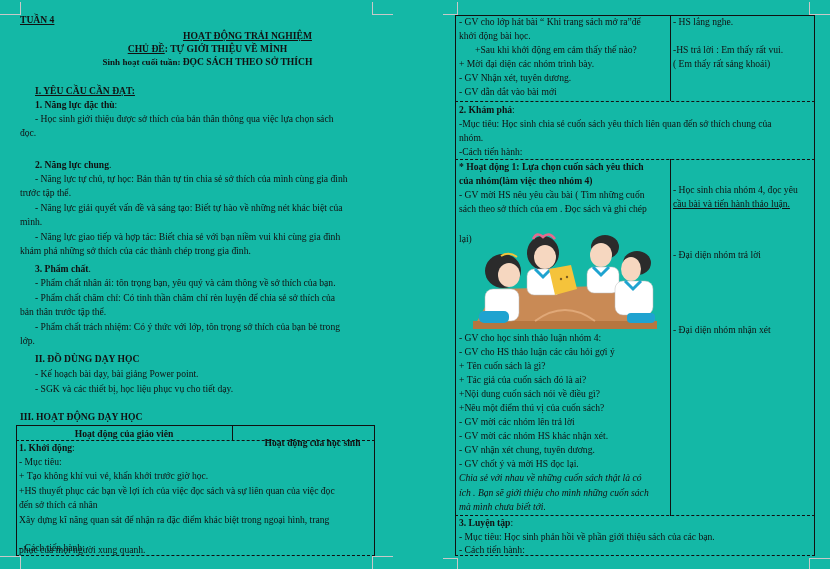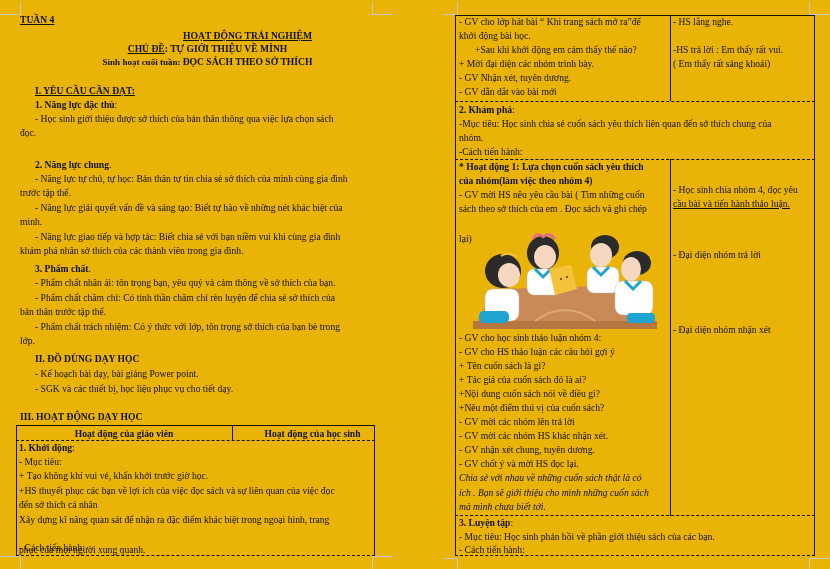--- a/index.html
+++ b/index.html
@@ -1,21 +1,21 @@
 <!DOCTYPE html>
 <html><head>
 <meta charset="utf-8">
 <style>
   html, body { margin: 0; padding: 0; }
   body {
     width: 830px; height: 569px; overflow: hidden; background: #ffffff;
     font-family: "Liberation Serif", "DejaVu Serif", serif;
     color: #111; position: relative;
   }
-  .page { position: absolute; top: 0; height: 569px; width: 415px; background: #eab308; }
+  .page { position: absolute; top: 0; height: 569px; width: 415px; background: #14b8a6; }
   .page.left { left: 0; }
   .page.right { left: 415px; }
   .corner { position: absolute; border-color: #c8c8c8; border-style: solid; width: 20px; height: 12px; }
   .txt { position: absolute; font-size: 9.6px; line-height: 13.2px; white-space: nowrap; }
   .b { font-weight: bold; }
   .u { text-decoration: underline; }
   .i { font-style: italic; }
   .center { text-align: center; }
   .just { white-space: normal; text-align: justify; }
   .tbl { position: absolute; border: 1px solid #111; box-sizing: border-box; }
@@ -47,40 +47,40 @@
   <div class="txt b" style="left:35px;top:98px;"><span>1. Năng lực đặc thù</span><span style="font-weight:normal">:</span></div>
   <div class="txt" style="left:35px;top:112px;width:340px;">- Học sinh giới thiệu được sở thích của bản thân thông qua việc lựa chọn sách</div>
   <div class="txt" style="left:20px;top:126px;">đọc.</div>
 
   <div class="txt b" style="left:35px;top:158px;"><span>2. Năng lực chung</span><span style="font-weight:normal">.</span></div>
   <div class="txt" style="left:35px;top:172px;">- Năng lực tự chủ, tự học: Bản thân tự tin chia sẻ sở thích của mình cùng gia đình</div>
   <div class="txt" style="left:20px;top:186px;">trước tập thể.</div>
   <div class="txt" style="left:35px;top:201px;">- Năng lực giải quyết vấn đề và sáng tạo: Biết tự hào về những nét khác biệt của</div>
   <div class="txt" style="left:20px;top:215px;">mình.</div>
   <div class="txt" style="left:35px;top:230px;">- Năng lực giao tiếp và hợp tác: Biết chia sẻ với bạn niềm vui khi cùng gia đình</div>
-  <div class="txt" style="left:20px;top:244px;">khám phá nhân sở thích của các thành viên trong gia đình.</div>
+  <div class="txt" style="left:20px;top:244px;">khám phá những sở thích của các thành chép trong gia đình.</div>
 
   <div class="txt b" style="left:35px;top:262px;"><span>3. Phẩm chất</span><span style="font-weight:normal">.</span></div>
   <div class="txt" style="left:35px;top:276px;">- Phẩm chất nhân ái: tôn trọng bạn, yêu quý và cảm thông về sở thích của bạn.</div>
   <div class="txt" style="left:35px;top:291px;">- Phẩm chất chăm chỉ: Có tinh thần chăm chỉ rèn luyện để chia sẻ sở thích của</div>
   <div class="txt" style="left:20px;top:305px;">bản thân trước tập thể.</div>
   <div class="txt" style="left:35px;top:320px;">- Phẩm chất trách nhiệm: Có ý thức với lớp, tôn trọng sở thích của bạn bè trong</div>
   <div class="txt" style="left:20px;top:334px;">lớp.</div>
 
   <div class="txt b" style="left:35px;top:352px;">II. ĐỒ DÙNG DẠY HỌC</div>
   <div class="txt" style="left:35px;top:367px;">- Kế hoạch bài dạy, bài giảng Power point.</div>
   <div class="txt" style="left:35px;top:382px;">- SGK và các thiết bị, học liệu phục vụ cho tiết dạy.</div>
 
   <div class="txt b" style="left:20px;top:410px;">III. HOẠT ĐỘNG DẠY HỌC</div>
 
   <div class="tbl" style="left:16px;top:425px;width:359px;height:131px;border-bottom:1px dashed #111;"></div>
   <div class="vline" style="left:232px;top:425px;height:15px;"></div>
   <div class="hline" style="left:16px;top:440px;width:359px;"></div>
   <div class="txt b center" style="left:16px;width:216px;top:427px;">Hoạt động của giáo viên</div>
-  <div class="txt b center" style="left:232px;width:161px;top:427px;">Hoạt động của học sinh</div>
+  <div class="txt b center" style="left:232px;width:161px;top:436px;">Hoạt động của học sinh</div>
 
   <div class="txt b" style="left:19px;top:441px;"><span>1. Khởi động</span><span style="font-weight:normal">:</span></div>
   <div class="txt" style="left:19px;top:455px;">- Mục tiêu:</div>
   <div class="txt" style="left:19px;top:469px;">+ Tạo không khí vui vẻ, khấn khởi trước giờ học.</div>
   <div class="txt" style="left:19px;top:484px;">+HS thuyết phục các bạn về lợi ích của việc đọc sách và sự liên quan của việc đọc</div>
   <div class="txt" style="left:19px;top:498px;">đến sở thích cá nhân</div>
   <div class="txt" style="left:19px;top:513px;">Xây dựng kĩ năng quan sát để nhận ra đặc điểm khác biệt trong ngoại hình, trang</div>
   <div class="txt" style="left:19px;top:543px;">phục của mọi người xung quanh.</div>
   <div class="txt" style="left:19px;top:541px;">- Cách tiến hành:</div>
 </div>

